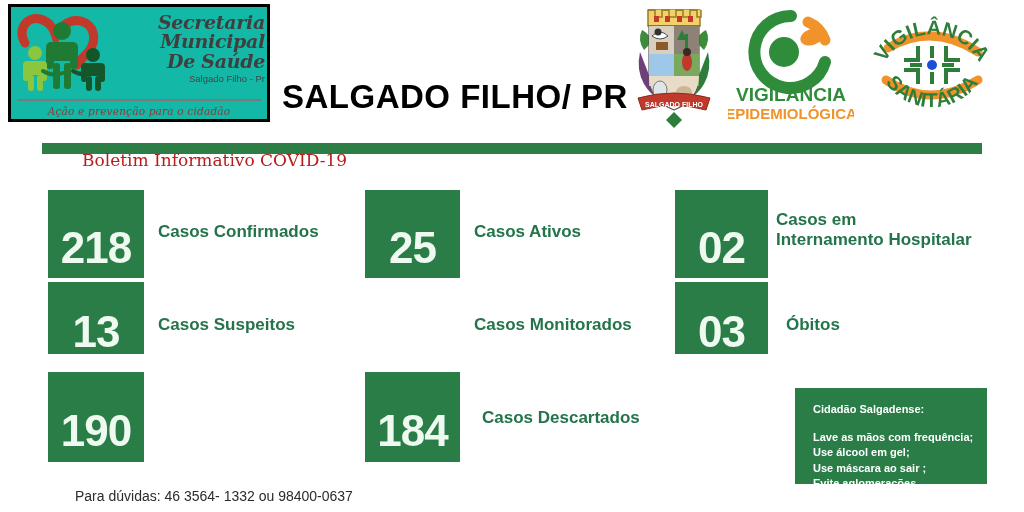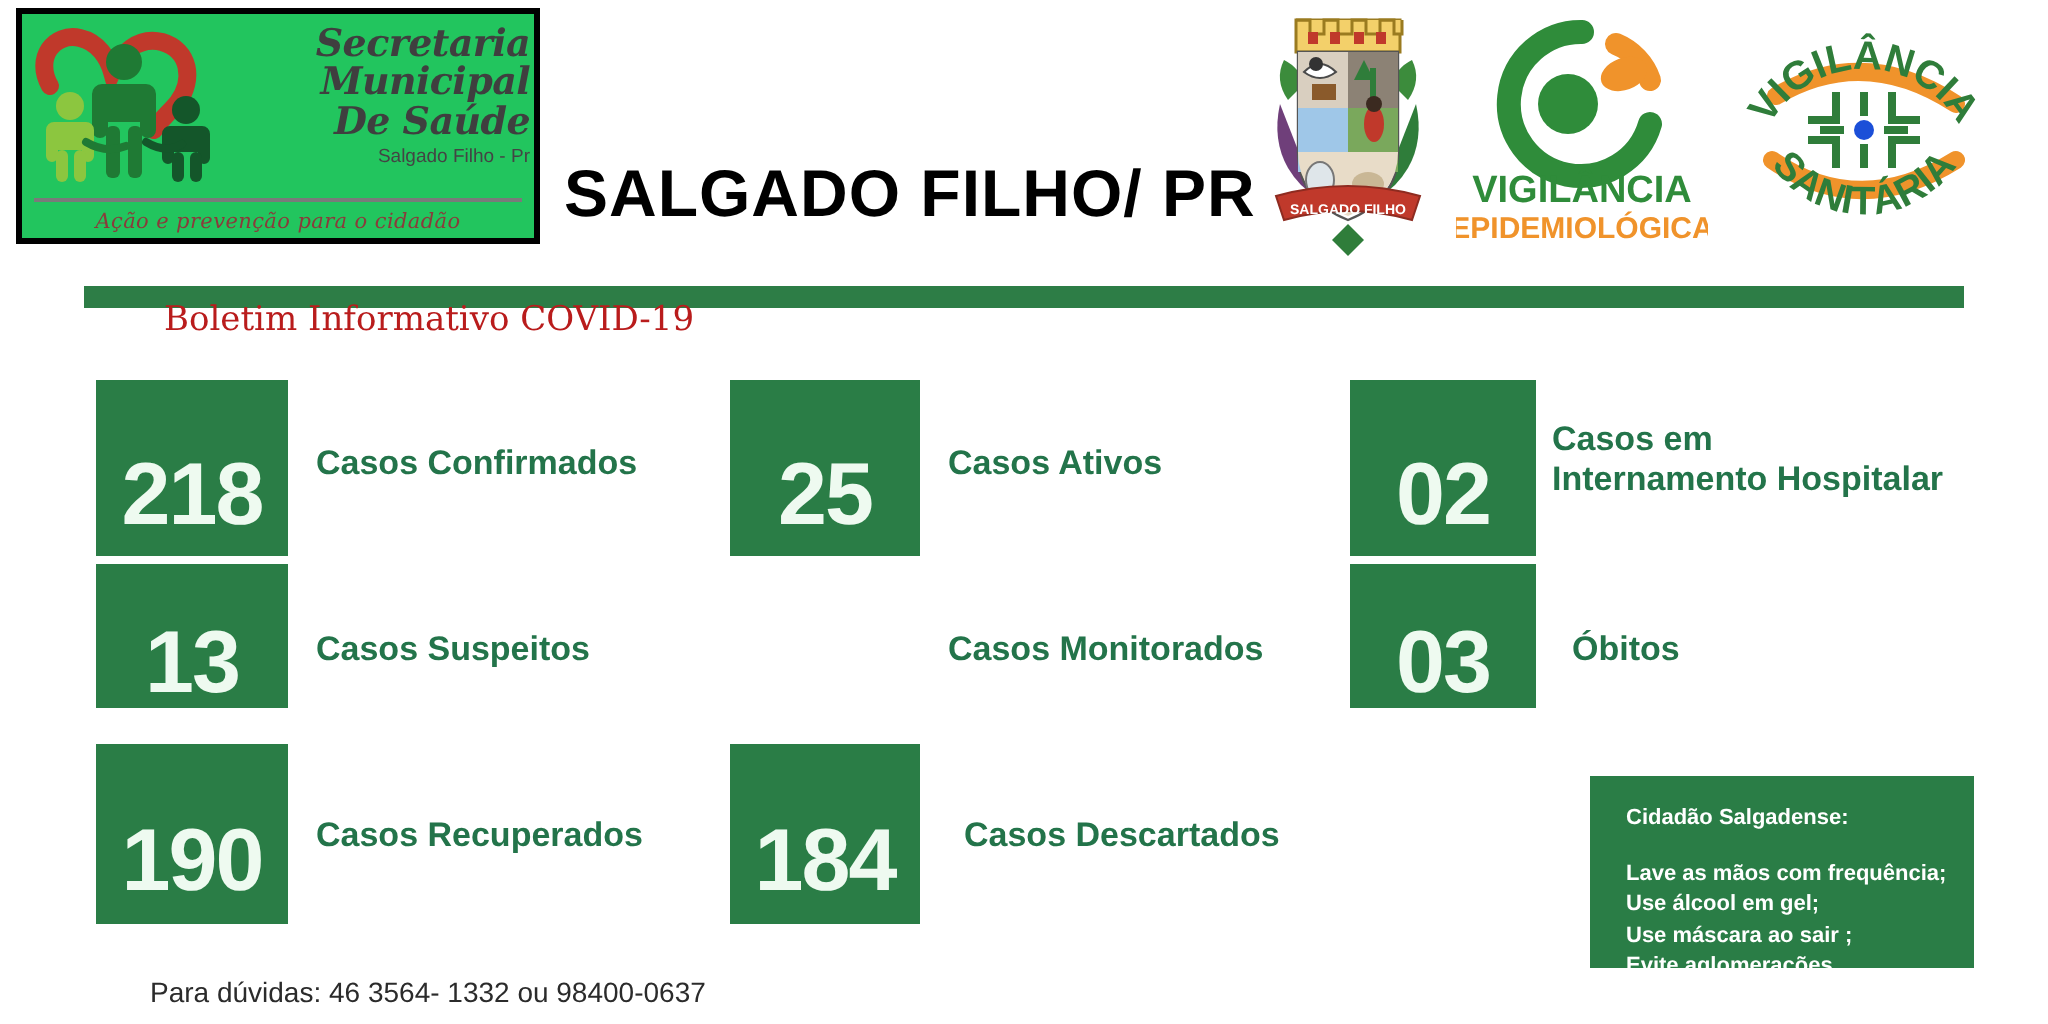--- a/index.html
+++ b/index.html
@@ -24,21 +24,21 @@
     position: absolute;
     left: 0; top: 0;
     width: 1024px; height: 140px;
   }
 
   
   #sms-logo {
     position: absolute;
     left: 8px; top: 4px;
     width: 262px; height: 118px;
-    background: #22c55e;
+    background: #14b8a6;
     border: 3px solid #000000;
     box-sizing: border-box;
     padding-left: 39px;
   }
   #sms-art {
     position: absolute;
     left: 4px; top: 2px;
     width: 122px; height: 88px;
   }
   #sms-text {
@@ -286,21 +286,20 @@
   <div class="stat-label" style="left:158px; top:222px;">Casos Confirmados</div>
 
   <div class="stat-box c1 r2">
     <span class="stat-num">13</span>
   </div>
   <div class="stat-label" style="left:158px; top:315px;">Casos Suspeitos</div>
 
   <div class="stat-box c1 r3">
     <span class="stat-num">190</span>
   </div>
-  <div class="stat-label" style="left:158px; top:408px;">Casos Recuperados</div>
 
   <div class="stat-box c2 r1">
     <span class="stat-num">25</span>
   </div>
   <div class="stat-label" style="left:474px; top:222px;">Casos Ativos</div>
 
   <div class="stat-label" style="left:474px; top:315px;">Casos Monitorados</div>
 
   <div class="stat-box c2 r3">
     <span class="stat-num">184</span>

